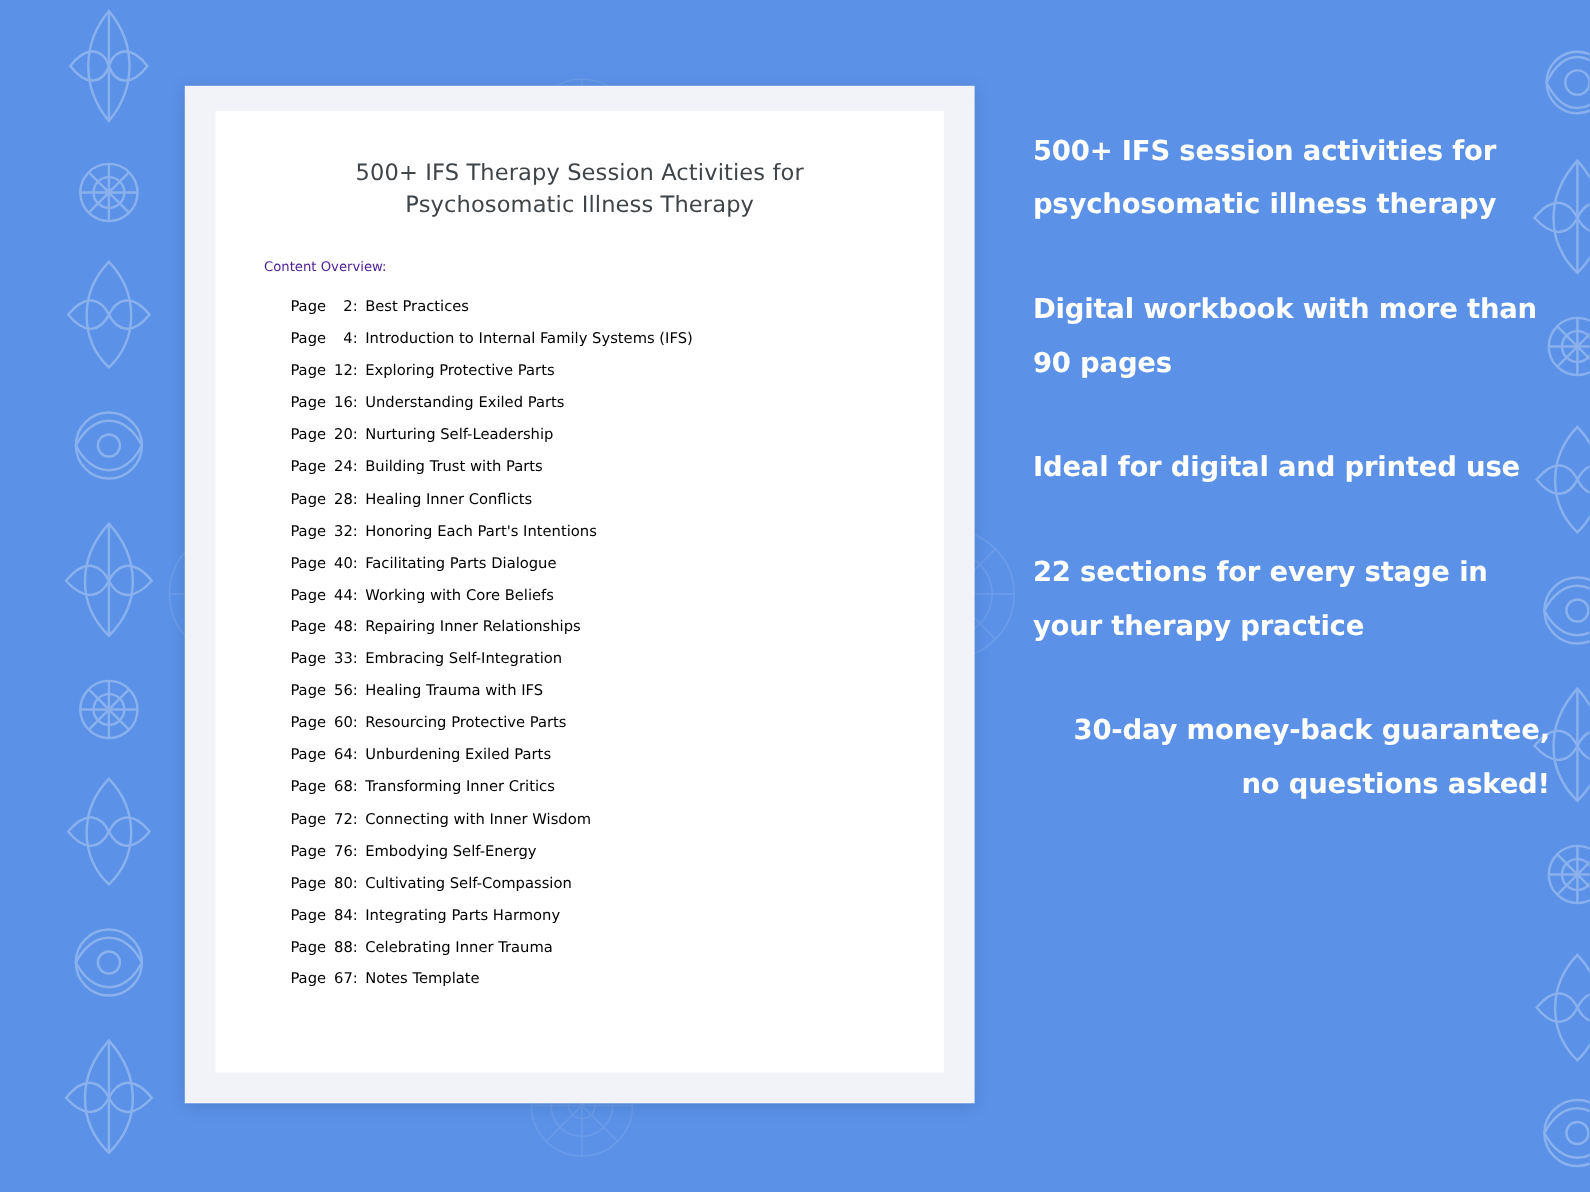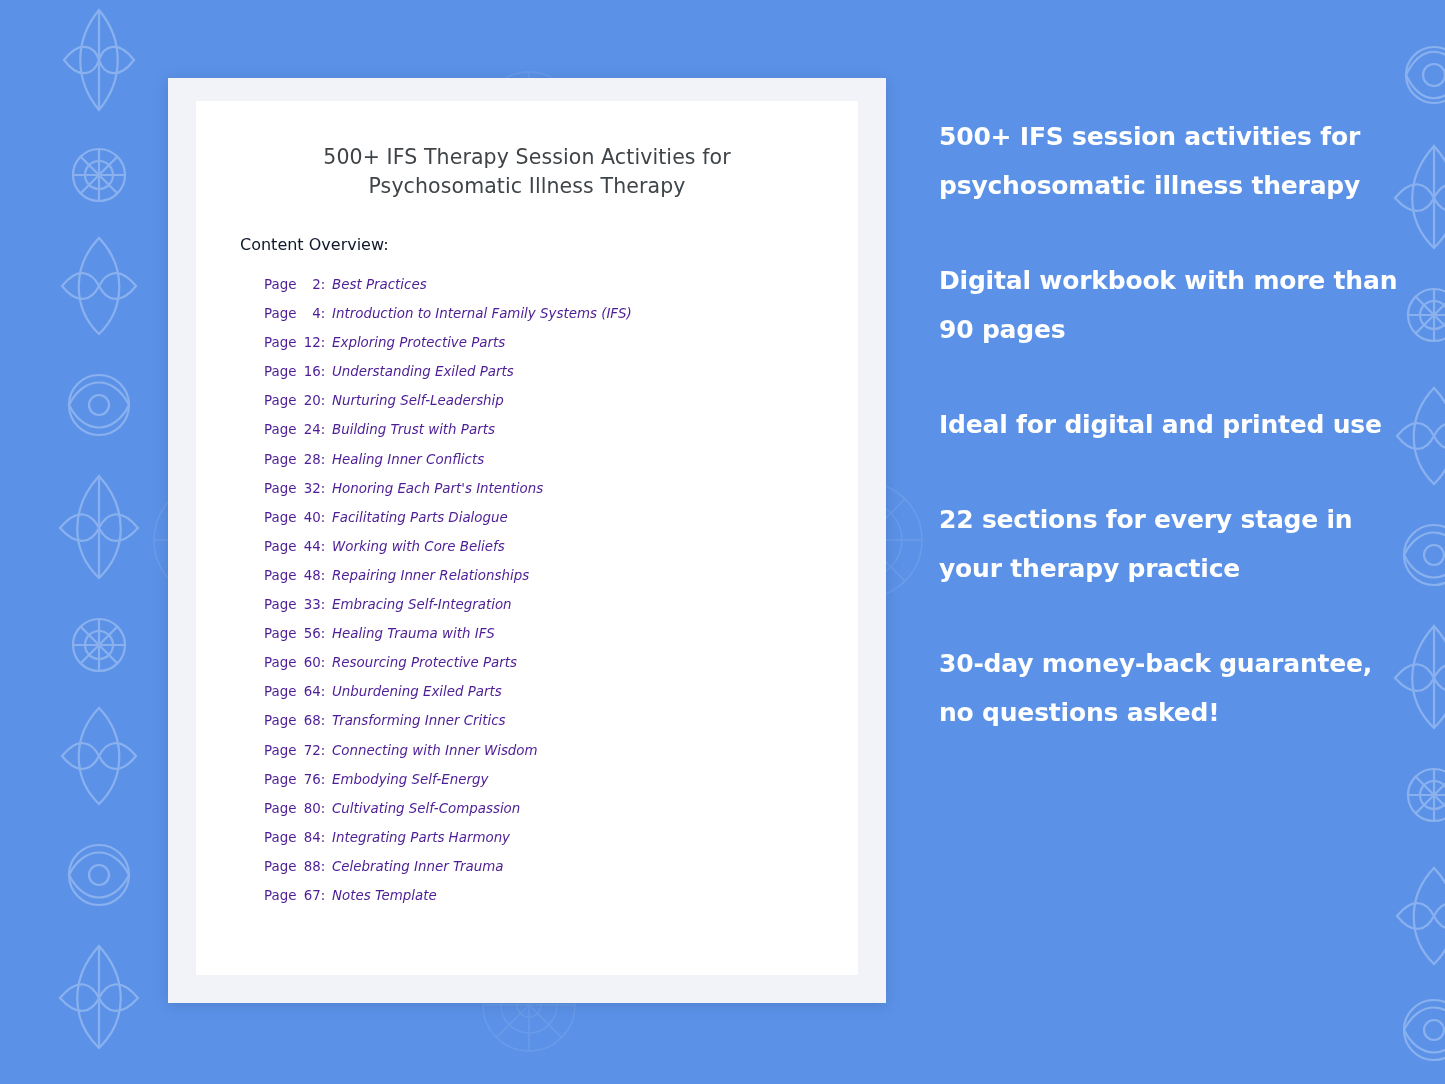--- a/index.html
+++ b/index.html
@@ -74,69 +74,68 @@
     line-height: 29px;
     color: #3f4448;
     font-family: "DejaVu Sans", sans-serif;
     font-weight: 400;
     margin: 8px 12px 0 12px;
     letter-spacing: 0.1px;
   }
   .overview-label {
     margin-top: 34px;
     margin-left: 4px;
-    font-size: 16px;
-    color: #0f172a;
+    font-size: 12px;
+    color: #4c1d95;
     font-family: "DejaVu Sans", sans-serif;
   }
   .toc {
     margin-top: 16px;
     margin-left: 28px;
   }
   .toc-row {
     display: flex;
     align-items: baseline;
     font-size: 13.4px;
     line-height: 29.1px;
-    color: #4c1d95;
+    color: #000000;
     font-family: "DejaVu Sans", sans-serif;
     white-space: nowrap;
   }
   .toc-page {
     display: inline-block;
     width: 62px;
     text-align: left;
   }
   .toc-page .num {
     display: inline-block;
     min-width: 20px;
     text-align: right;
   }
   .toc-title {
     padding-left: 6px;
-    font-style: italic;
   }
 
   
   .copy {
     position: absolute;
     left: 895px;
     top: 112px;
     width: 470px;
   }
   .copy p {
     margin: 0 0 46px 0;
     color: #ffffff;
     font-size: 25px;
     line-height: 49px;
     font-family: "DejaVu Sans", sans-serif;
     font-weight: 700;
     letter-spacing: -0.2px;
   }
-  .copy p:last-child { margin-bottom: 0; }
+  .copy p:last-child { margin-bottom: 0; text-align: right; }
 </style>
 </head>
 <body>
 
 <div class="page">
 
   <div class="band left">
     <svg width="110" height="1084" viewBox="0 0 110 1084" xmlns="http://www.w3.org/2000/svg">
       <g fill="none" stroke="#ffffff" stroke-width="2.2" opacity="0.95">
         <g id="lf">

